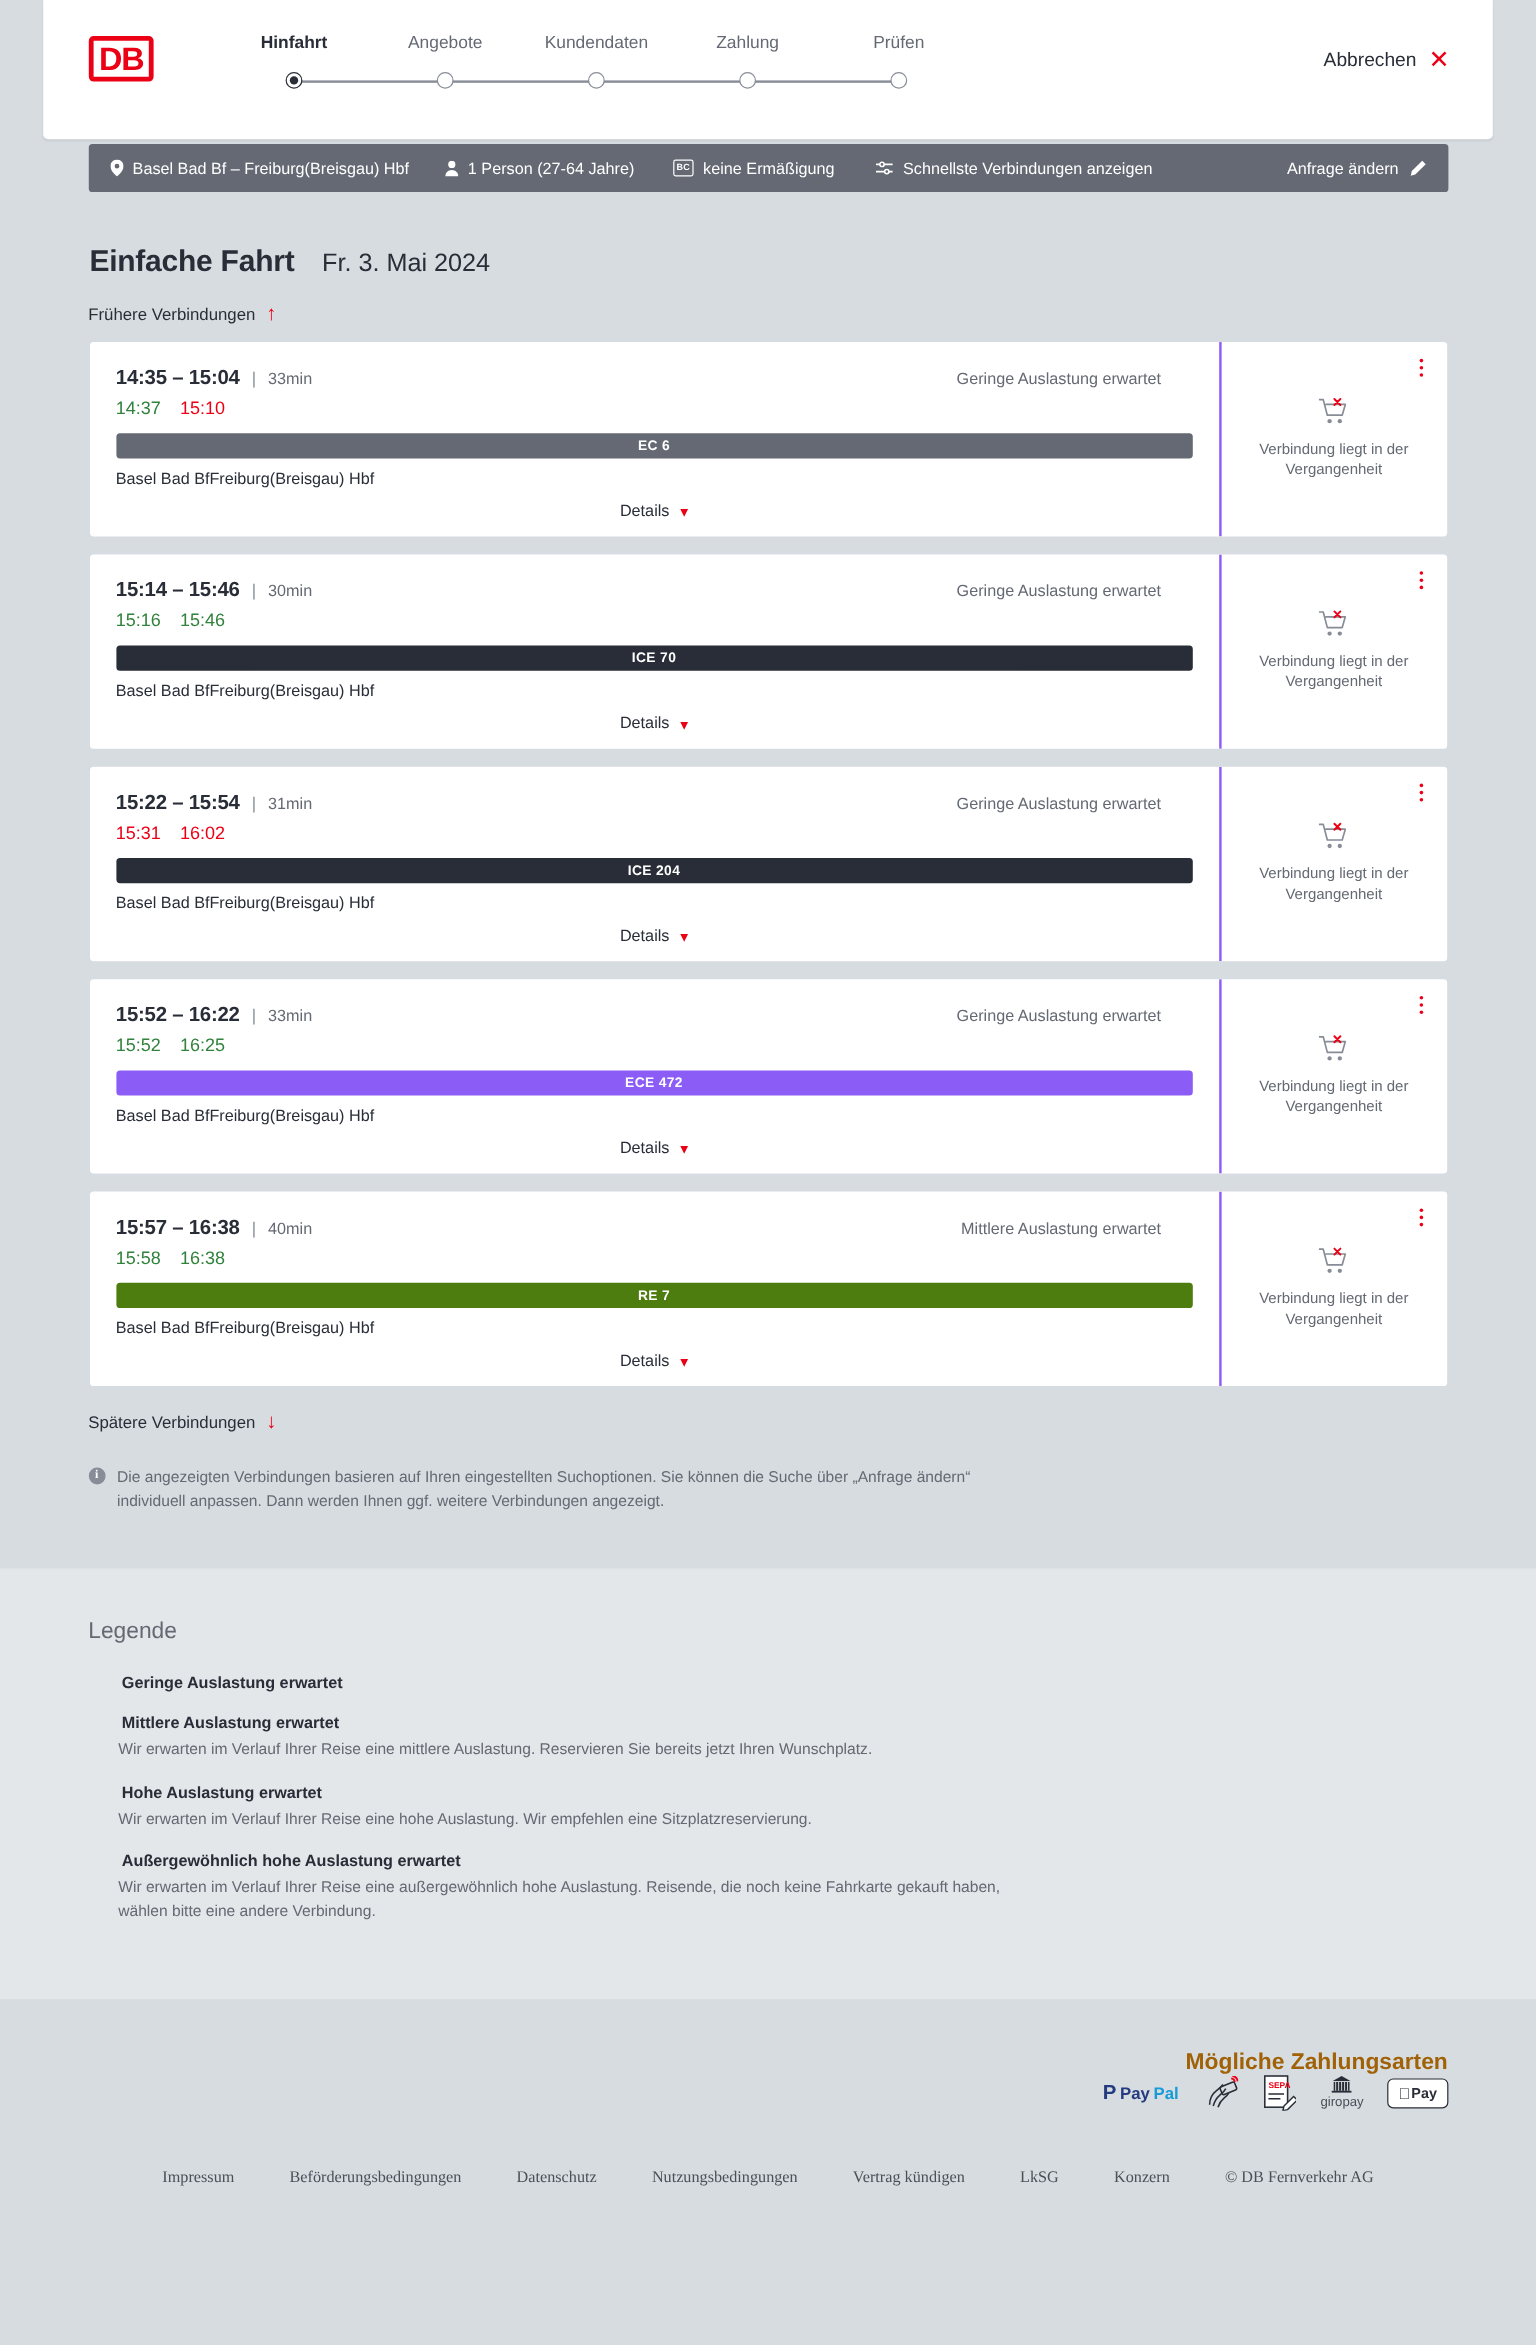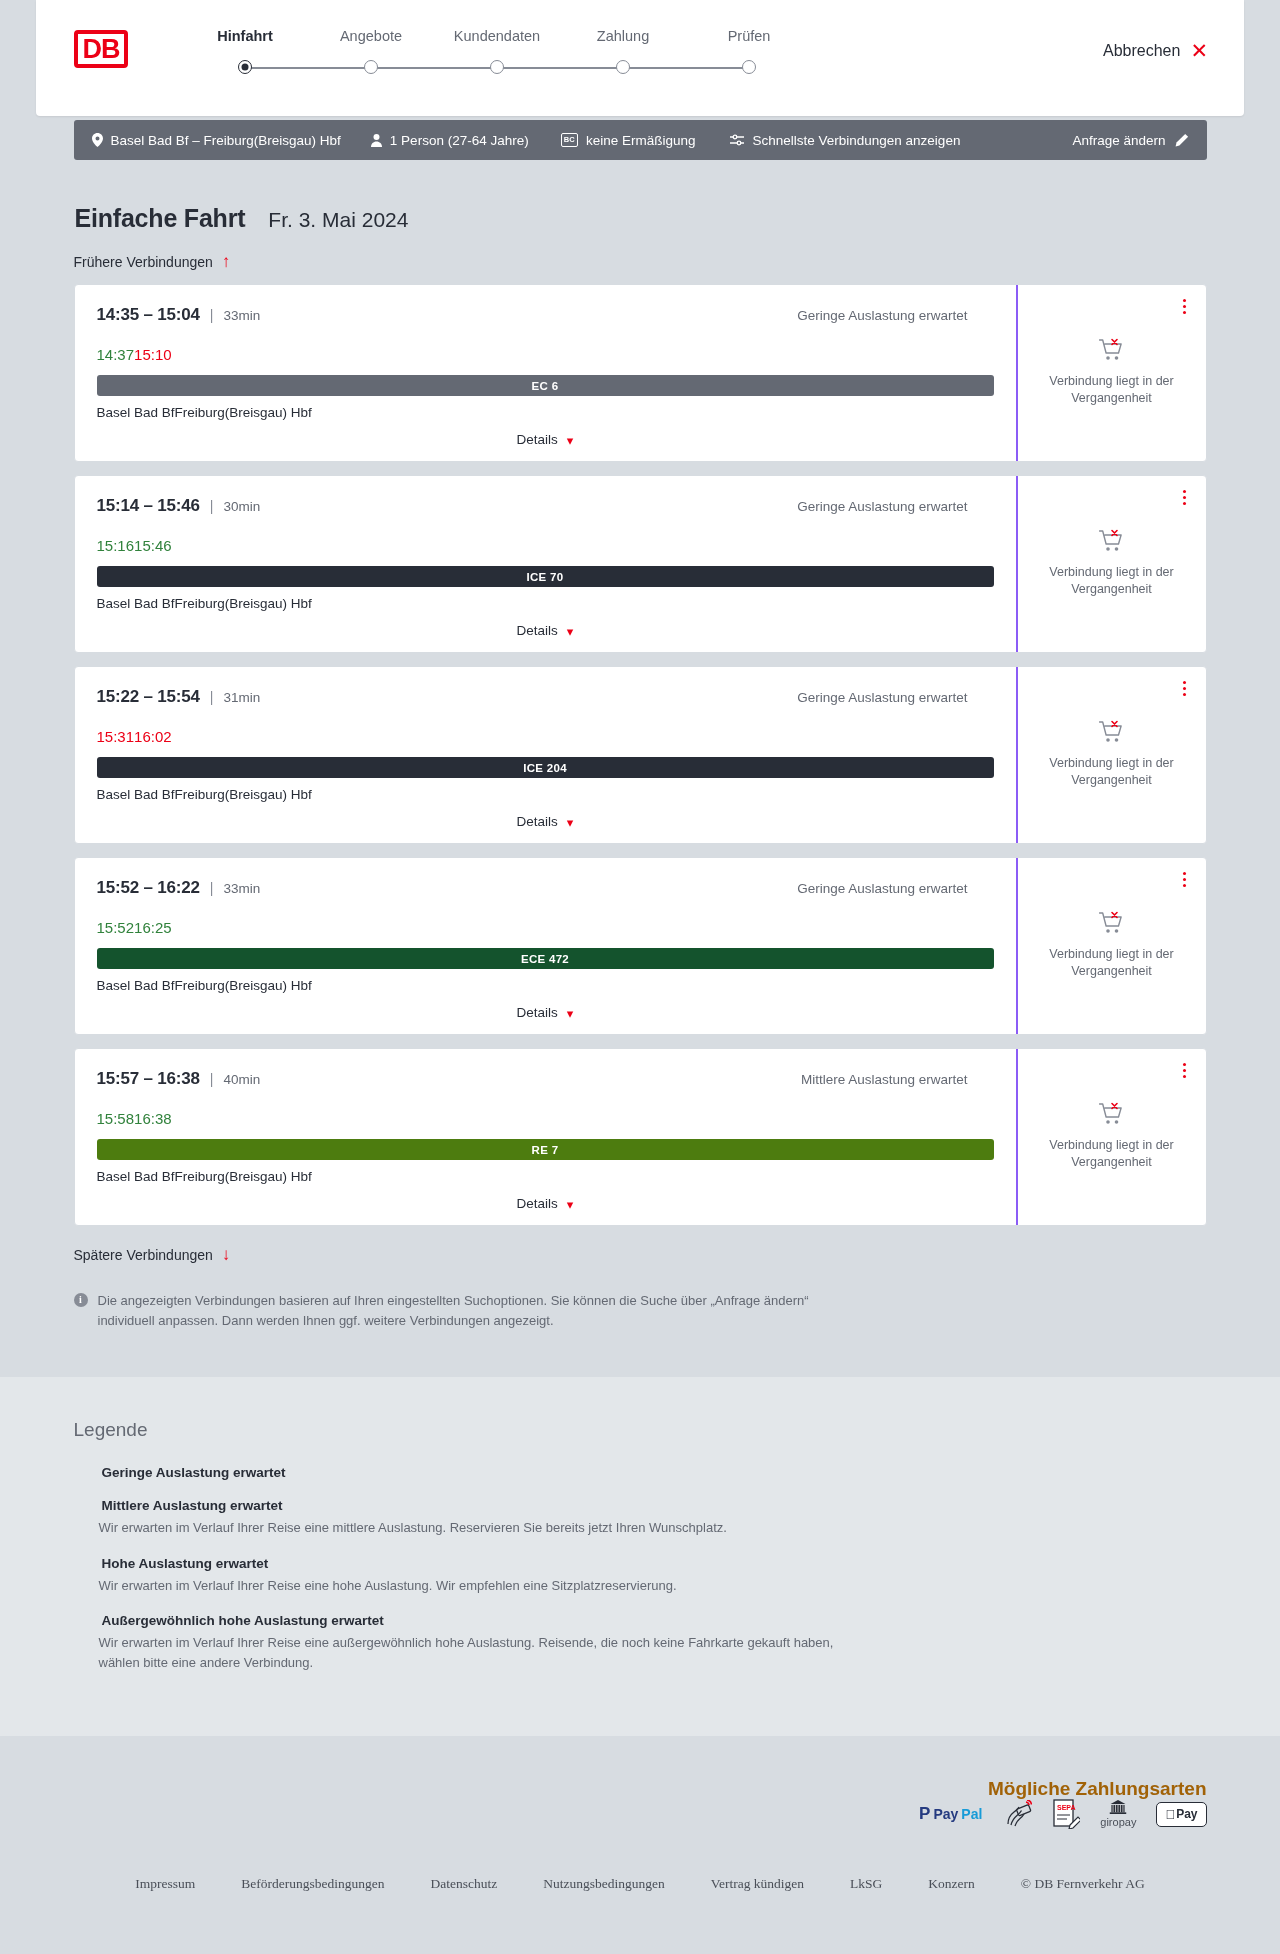--- a/index.html
+++ b/index.html
@@ -124,21 +124,21 @@
     padding: 14px 12px 16px 12px;
   }
   .row-top { display: flex; align-items: baseline; }
   .times-main { font-size: 17px; font-weight: bold; letter-spacing: -.2px; }
   .sep-pipe { color: #878c96; margin: 0 10px; font-size: 14px; }
   .dur { color: #646973; font-size: 13.5px; }
   .occ {
     margin-left: auto; display: flex; align-items: center; gap: 8px;
     font-size: 13.5px; color: #646973; white-space: nowrap;
   }
-  .row-rt { margin-top: 21px; font-size: 15px; display: flex; }
+  .row-rt { margin-top: 7px; font-size: 15px; display: flex; gap: 16px; }
   .rt-green { color: #31823c; }
   .rt-red { color: #ec0016; }
   .train-bar {
     margin-top: 12px; height: 21px; border-radius: 3px;
     display: flex; align-items: center; justify-content: center;
     color: #fff; font-size: 11.5px; font-weight: bold; letter-spacing: .3px;
   }
   .stations { display: flex; justify-content: flex-start; margin-top: 9px; font-size: 13.5px; }
   .details-row { display: flex; justify-content: center; margin-top: 12px; }
   .details-btn {
@@ -466,21 +466,21 @@
                   <span class="ob-person"><span class="hd" style="background:#4a4f58"></span><span class="bd" style="background:#4a4f58;height:9px"></span></span>
                   <span class="ob-person"><span class="hd" style="background:#c7ccd2"></span><span class="bd" style="background:#c7ccd2;height:6.5px"></span></span>
                   <span class="ob-person"><span class="hd" style="background:#c7ccd2"></span><span class="bd" style="background:#c7ccd2;height:6.5px"></span></span>
                 </span>
               </span>
             </div>
             <div class="row-rt">
               <span class="rt-green">15:52</span>
               <span class="rt-green">16:25</span>
             </div>
-            <div class="train-bar" style="background:#14532d">
+            <div class="train-bar" style="background:#8b5cf6">
               <span>ECE 472</span>
             </div>
             <div class="stations">
               <span>Basel Bad Bf</span>
               <span>Freiburg(Breisgau) Hbf</span>
             </div>
             <div class="details-row">
               <span class="details-btn">
                 <span>Details</span>
                 <span class="chev">▾</span>

